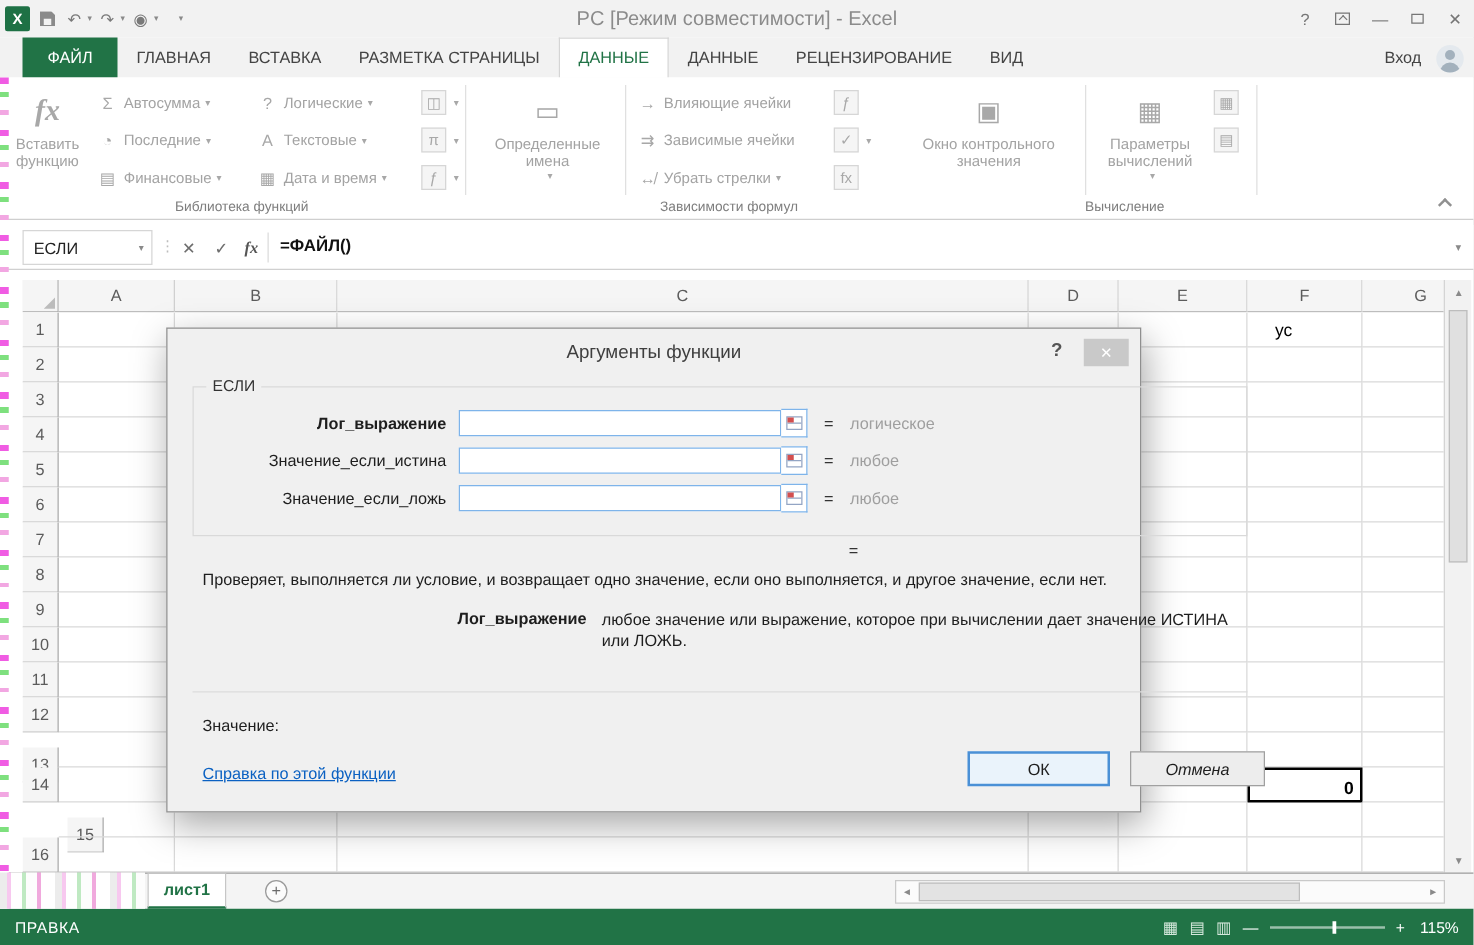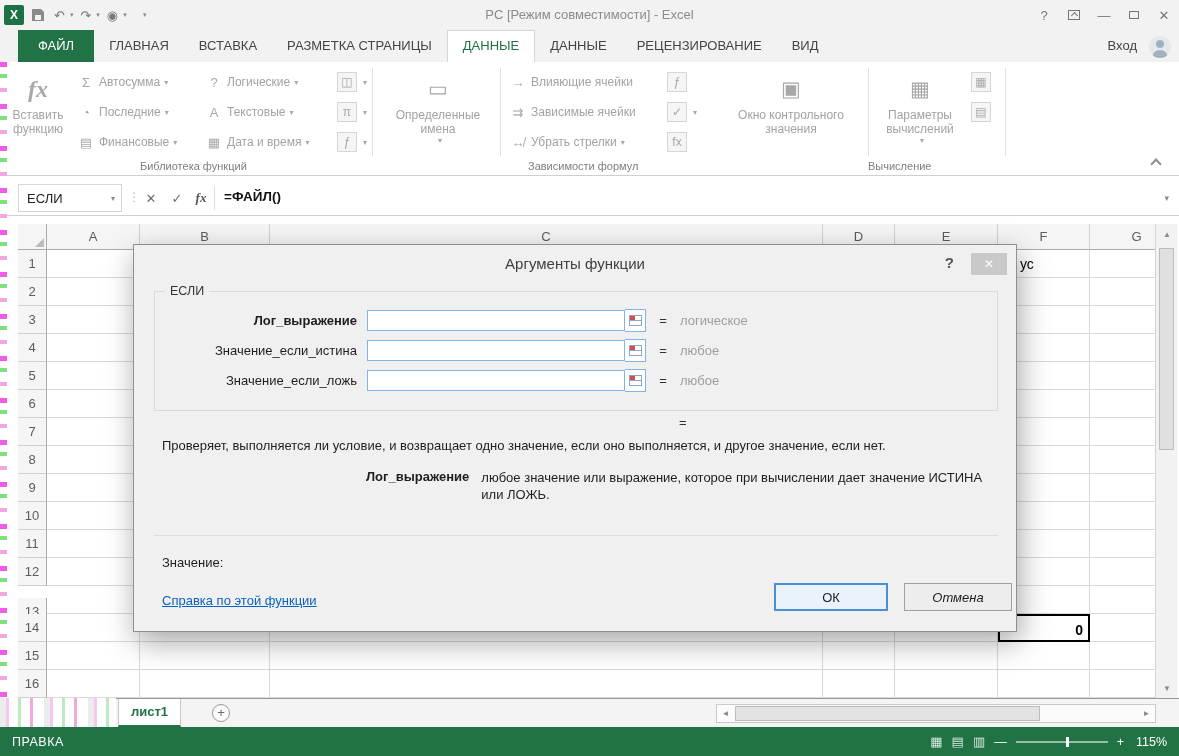--- a/index.html
+++ b/index.html
@@ -11,21 +11,21 @@
   .titlebar{position:absolute;left:0;top:0;width:1179px;height:30px;background:#f2f2f2;}
   .qat{position:absolute;left:4px;top:3px;height:24px;display:flex;align-items:center;gap:3px;}
   .excel-logo{width:20px;height:20px;background:#1e7145;color:#fff;border-radius:2px;
       font-weight:bold;font-size:12px;display:flex;align-items:center;justify-content:center;}
   .qat-btn{height:22px;min-width:22px;display:flex;align-items:center;justify-content:center;
       color:#7a7a7a;font-size:13px;gap:1px;padding:0 2px;}
   .floppy{width:12px;height:12px;background:#8a8a8a;position:relative;
       clip-path:polygon(0 0,9px 0,12px 3px,12px 12px,0 12px);}
   .floppy::after{content:"";position:absolute;left:3px;top:6px;width:6px;height:5px;background:#f2f2f2;}
   .qat .caret{font-size:7px;color:#8a8a8a;}
-  .win-title{position:absolute;left:0;top:7px;width:100%;text-align:center;font-size:13px;color:#8b8b8b;pointer-events:none;}
+  .win-title{position:absolute;left:0;top:7px;width:100%;text-align:center;font-size:16px;color:#8b8b8b;pointer-events:none;}
   .win-controls{position:absolute;right:0;top:0;height:30px;display:flex;}
   .wc{width:30px;height:30px;display:flex;align-items:center;justify-content:center;color:#767676;font-size:13px;}
   .restore-icon{display:block;width:10px;height:8px;border:1px solid #767676;}
   .rdo-box{display:block;width:12px;height:10px;border:1px solid #767676;position:relative;}
   .rdo-box::after{content:"";position:absolute;left:3px;top:2px;width:4px;height:4px;
       border-left:1px solid #767676;border-top:1px solid #767676;transform:rotate(45deg);}
 
   
   .tabstrip{position:absolute;left:0;top:30px;width:1179px;height:32px;background:#f2f2f2;
       display:flex;align-items:stretch;padding-left:18px;}
@@ -111,21 +111,21 @@
   .statusbar{position:absolute;left:0;top:727px;width:1179px;height:29px;background:#217346;color:#fff;
       display:flex;align-items:center;font-size:12.5px;}
   .status-mode{margin-left:12px;letter-spacing:.5px;}
   .status-right{margin-left:auto;margin-right:12px;display:flex;align-items:center;gap:9px;}
   .view-ic{font-size:13px;color:#d5e8dc;}
   .zoomtrack{width:92px;height:2px;background:rgba(255,255,255,.55);position:relative;}
   .zoomthumb{position:absolute;left:55%;top:-4px;width:3px;height:10px;background:#fff;}
   .zoom-pct{font-size:12.5px;min-width:34px;text-align:right;}
 
   
-  .dialog{position:absolute;left:133px;top:244px;width:884px;height:388px;background:#f0f0f0;
+  .dialog{position:absolute;left:133px;top:262px;width:780px;height:388px;background:#f0f0f0;
       border:1px solid #8f8f8f;box-shadow:3px 10px 28px rgba(0,0,0,.35);z-index:100;font-size:13px;color:#1e1e1e;}
   .dlg-title{position:absolute;left:0;top:10px;width:100%;text-align:center;font-size:15px;color:#3f3f3f;}
   .dlg-help{position:absolute;right:62px;top:9px;font-size:15px;font-weight:bold;color:#555;}
   .dlg-close{position:absolute;right:9px;top:8px;width:36px;height:22px;background:#c9c9c9;color:#fff;
       display:flex;align-items:center;justify-content:center;font-size:12px;}
   .dlg-group{position:absolute;left:20px;top:46px;width:844px;height:120px;border:1px solid #d9d9d9;}
   .dlg-group-label{position:absolute;top:-8px;left:10px;background:#f0f0f0;padding:0 5px;font-size:12.5px;color:#333;}
   #argrows{position:absolute;left:0;top:16px;width:100%;}
   .argrow{display:flex;align-items:center;height:24px;margin:0 0 6px 0;}
   .arglabel{width:212px;text-align:right;padding-right:10px;flex:none;}
@@ -466,21 +466,21 @@
       <div class="cell" data-interactable="true" style="left: 980px; top: 336px; width: 92px;"></div>
       <div class="cell" data-interactable="true" style="left: 1072px; top: 336px; width: 94px;"></div>
       <div class="rowhead" data-interactable="true" style="top: 364px;">14</div>
       <div class="cell" data-interactable="true" style="left: 29px; top: 364px; width: 93px;"></div>
       <div class="cell" data-interactable="true" style="left: 122px; top: 364px; width: 130px;"></div>
       <div class="cell" data-interactable="true" style="left: 252px; top: 364px; width: 553px;"></div>
       <div class="cell" data-interactable="true" style="left: 805px; top: 364px; width: 72px;"></div>
       <div class="cell" data-interactable="true" style="left: 877px; top: 364px; width: 103px;"></div>
       <div class="cell bold bordered" data-interactable="true" style="left: 980px; top: 364px; width: 92px; text-align: right; padding-right: 5px;">0</div>
       <div class="cell" data-interactable="true" style="left: 1072px; top: 364px; width: 94px;"></div>
-      <div class="rowhead" data-interactable="true" style="top: 392px;">15</div>
+      <div class="rowhead" data-interactable="true" style="top: 404px; margin-left: 36px;">15</div>
       <div class="cell" data-interactable="true" style="left: 29px; top: 392px; width: 93px;"></div>
       <div class="cell" data-interactable="true" style="left: 122px; top: 392px; width: 130px;"></div>
       <div class="cell" data-interactable="true" style="left: 252px; top: 392px; width: 553px;"></div>
       <div class="cell" data-interactable="true" style="left: 805px; top: 392px; width: 72px;"></div>
       <div class="cell" data-interactable="true" style="left: 877px; top: 392px; width: 103px;"></div>
       <div class="cell" data-interactable="true" style="left: 980px; top: 392px; width: 92px;"></div>
       <div class="cell" data-interactable="true" style="left: 1072px; top: 392px; width: 94px;"></div>
       <div class="rowhead" data-interactable="true" style="top: 420px;">16</div>
       <div class="cell" data-interactable="true" style="left: 29px; top: 420px; width: 93px;"></div>
       <div class="cell" data-interactable="true" style="left: 122px; top: 420px; width: 130px;"></div>

